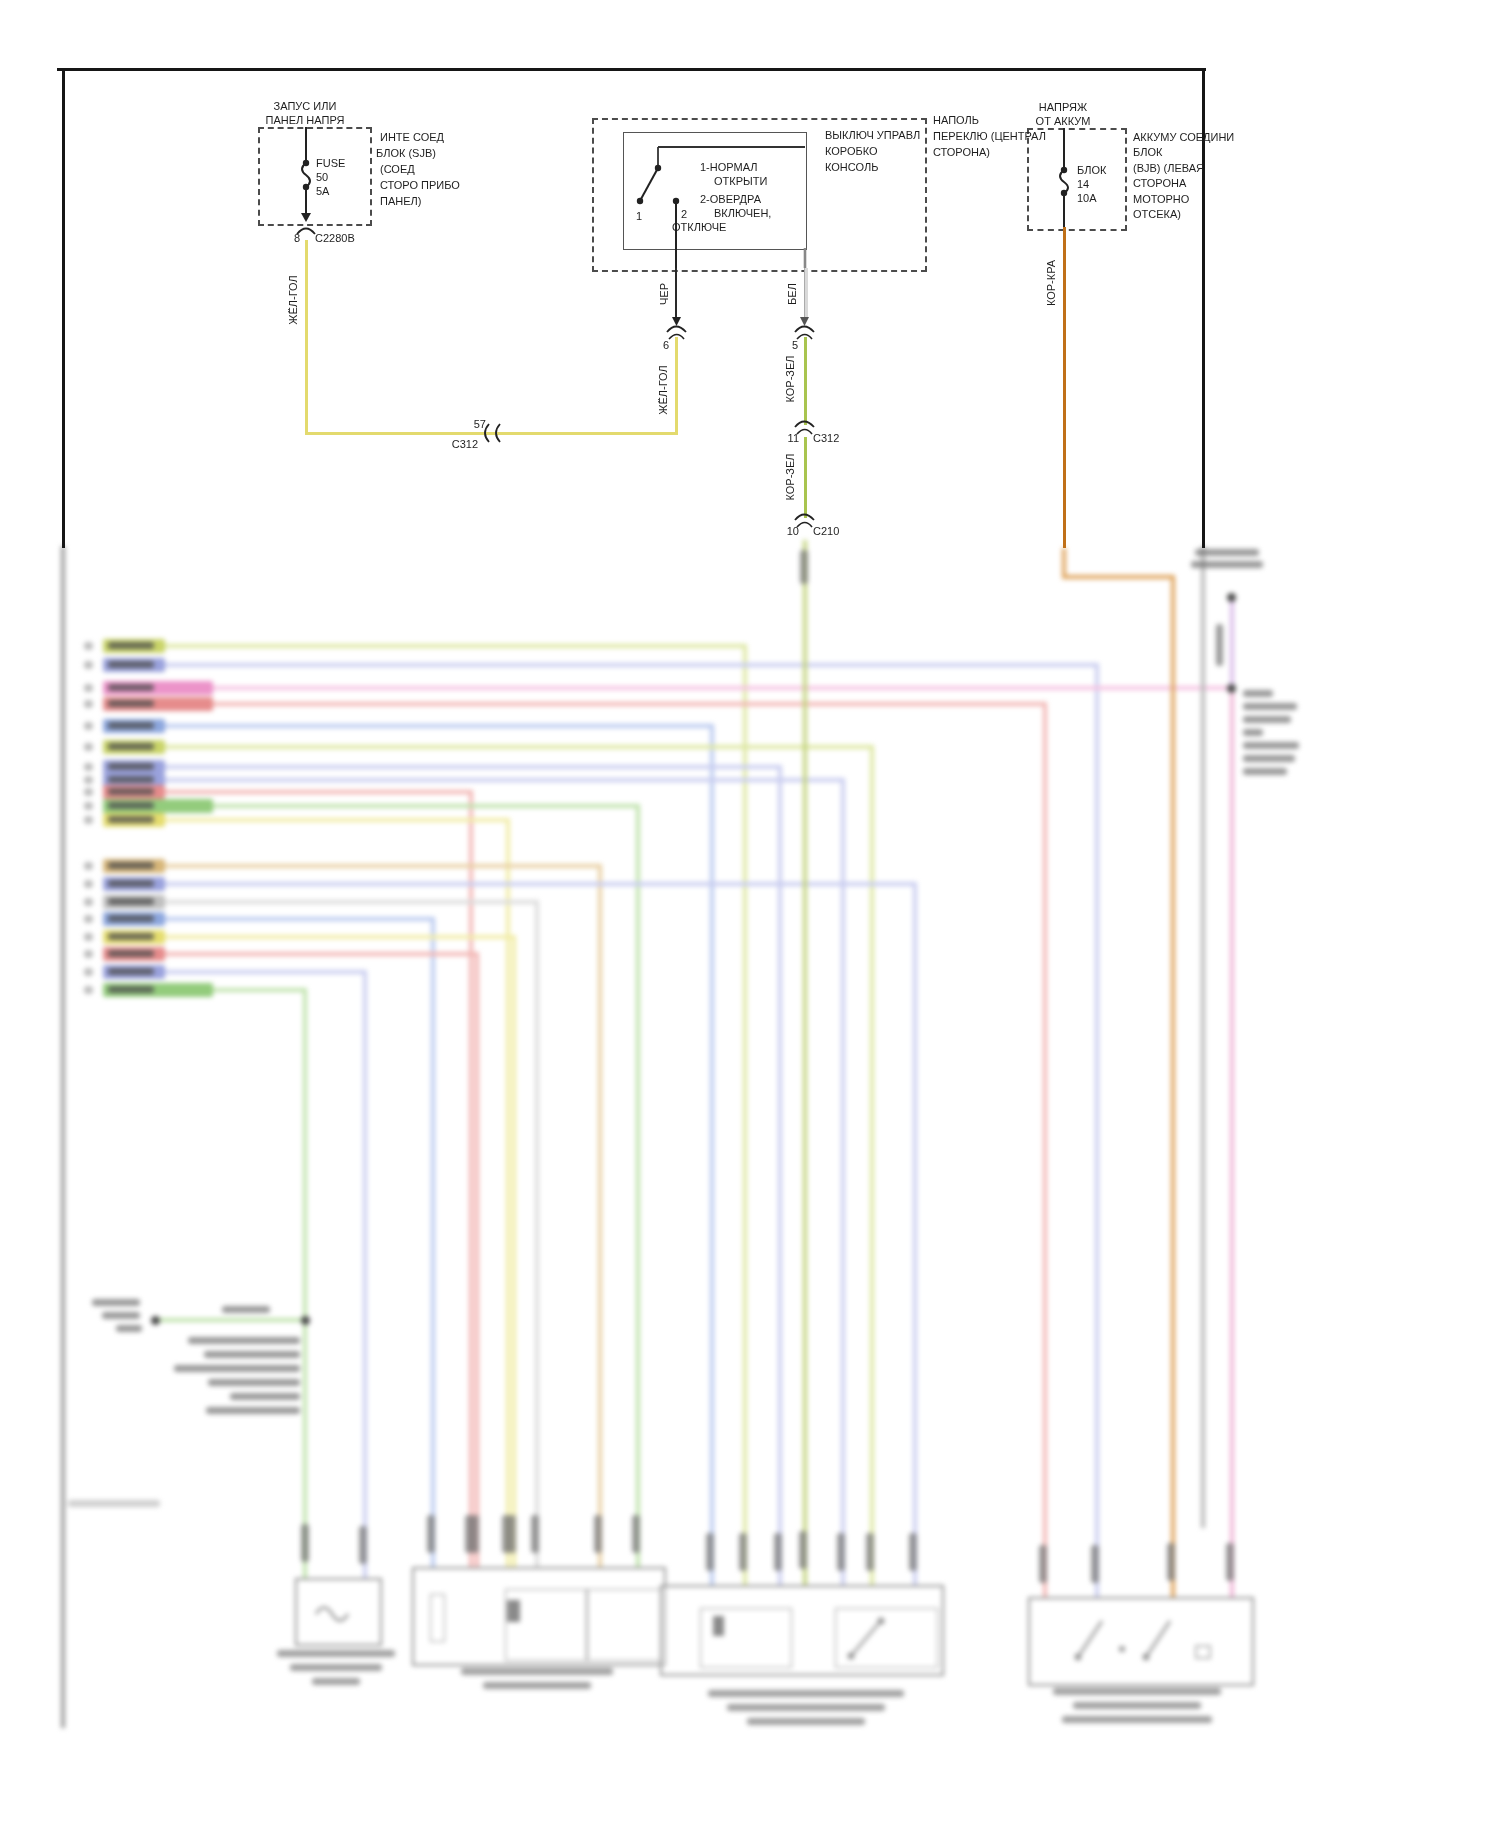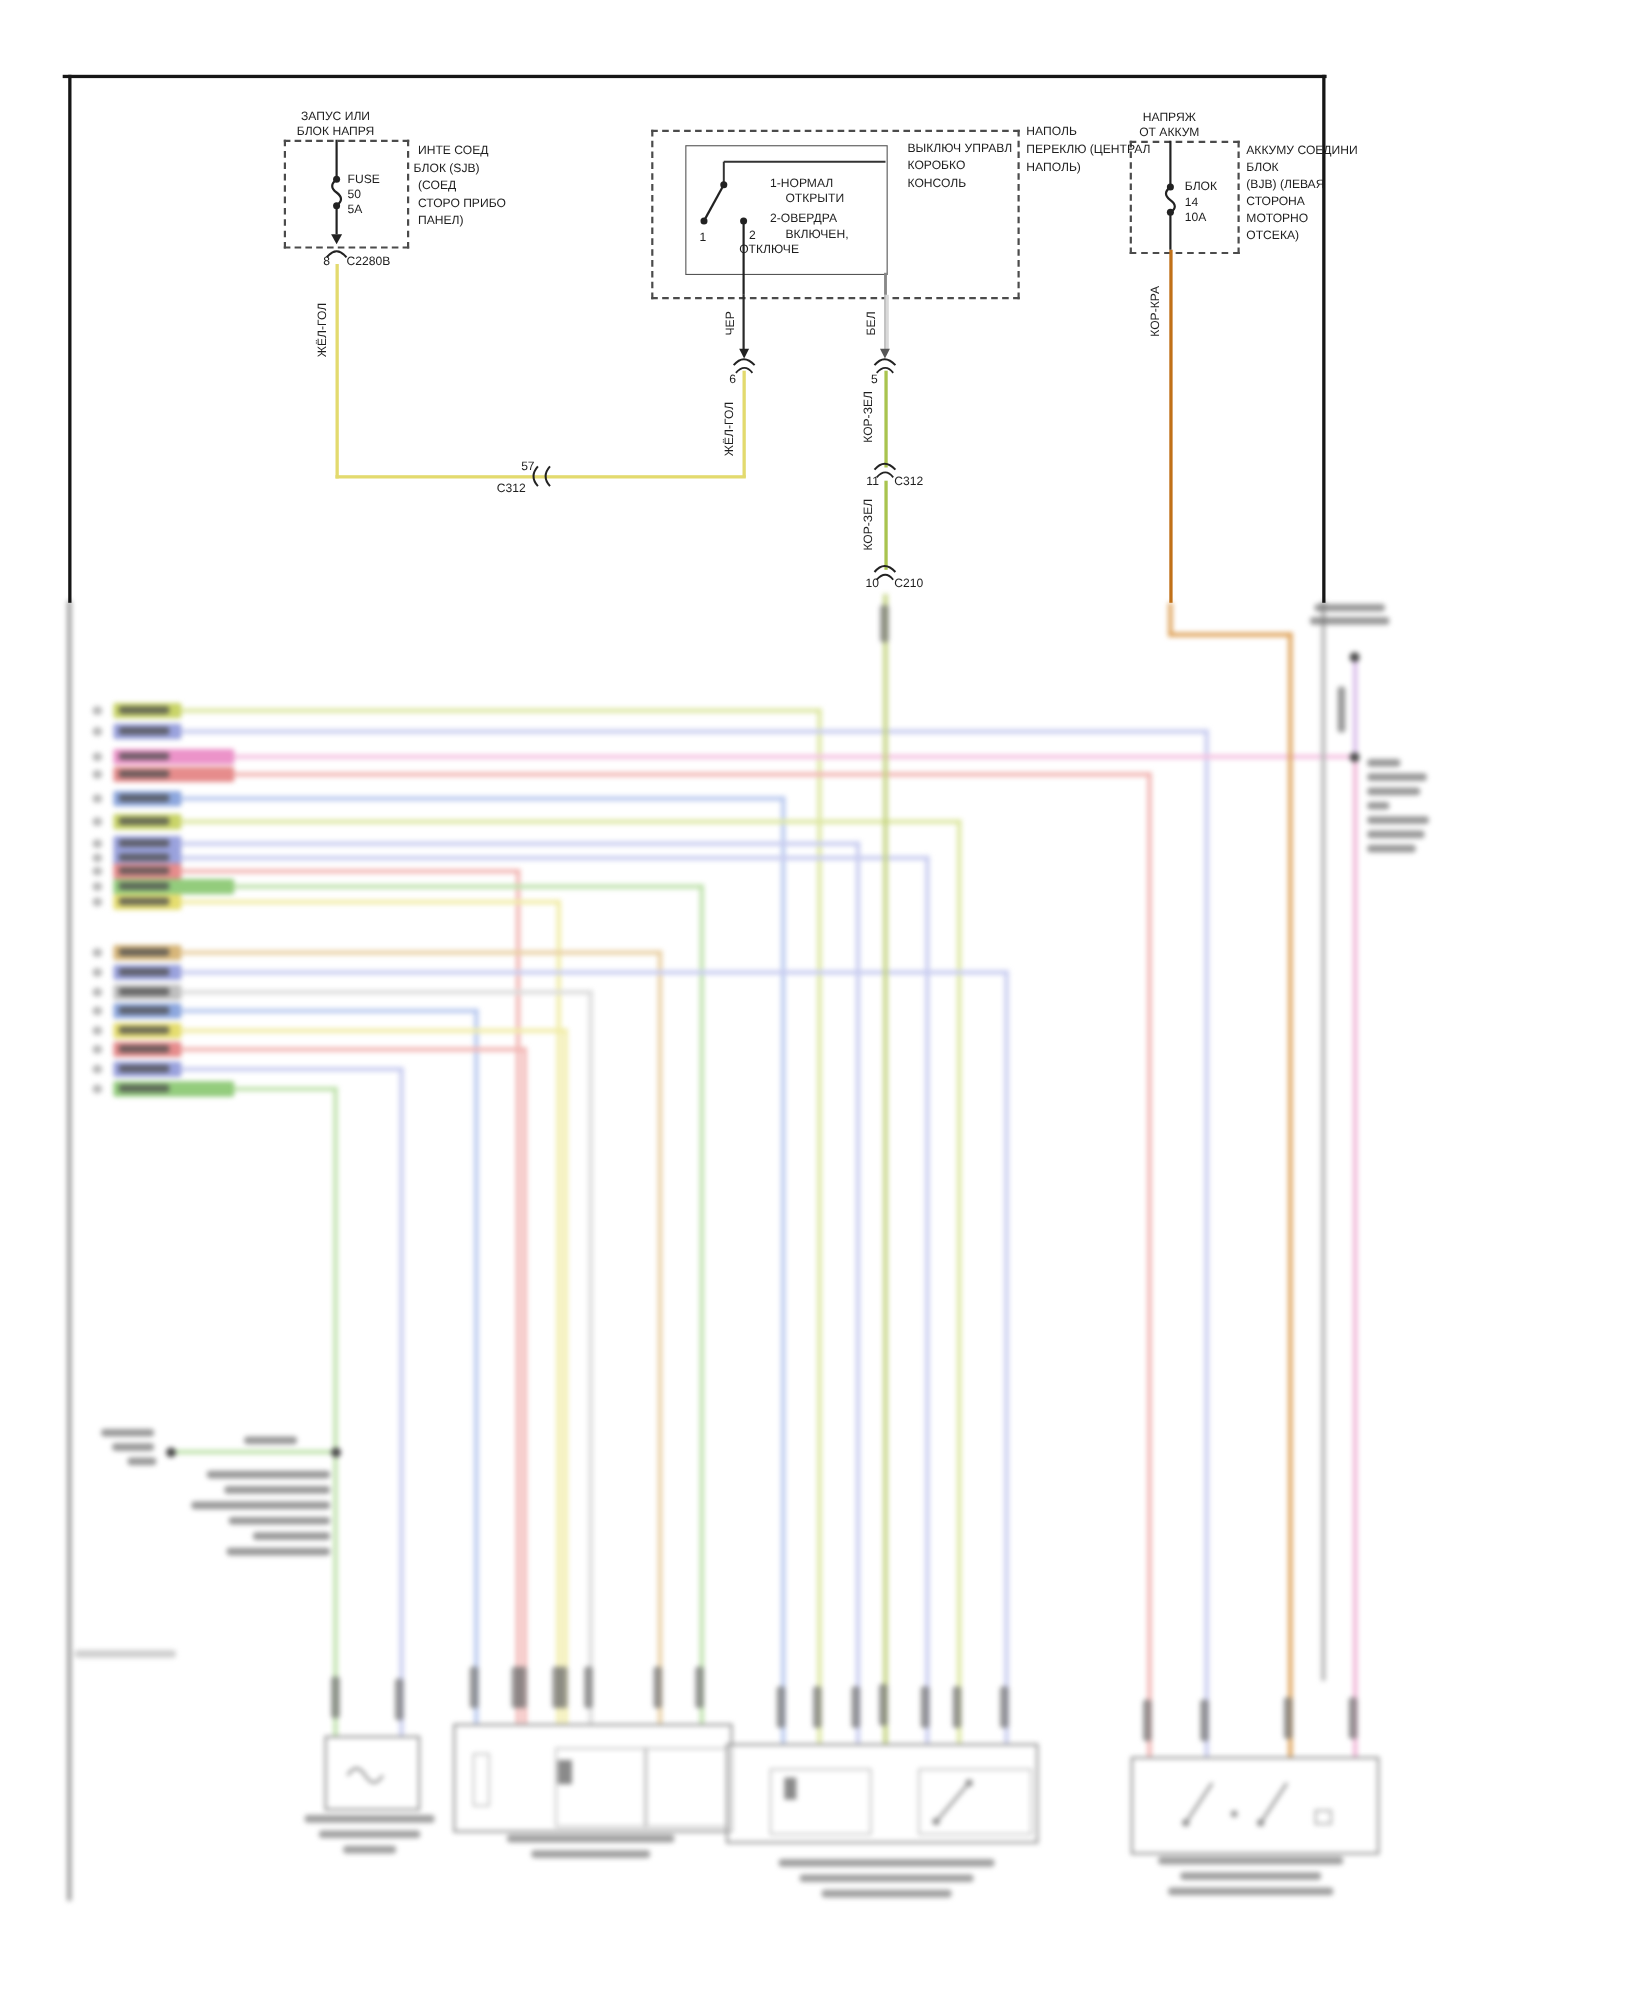--- a/index.html
+++ b/index.html
@@ -275,41 +275,41 @@
       <path d="M1064,128 V168" stroke="#222" stroke-width="2" fill="none"></path>
       <circle cx="1064" cy="170" r="3.2" fill="#222"></circle>
       <path d="M1064,170 q-8,6 0,12 q8,6 0,11" stroke="#222" stroke-width="2" fill="none"></path>
       <circle cx="1064" cy="193" r="3.2" fill="#222"></circle>
       <path d="M1064,195 V227" stroke="#222" stroke-width="2" fill="none"></path>
     </svg>
   </div>
 
   <div id="text-layer">
     <div class="lab ctr" style="left:305px;top:99px">ЗАПУС ИЛИ</div>
-    <div class="lab ctr" style="left:305px;top:113px">БЛОК НАПРЯ</div>
+    <div class="lab ctr" style="left:305px;top:113px">ПАНЕЛ НАПРЯ</div>
     <div class="lab" style="left:316px;top:156px">FUSE</div>
     <div class="lab" style="left:316px;top:170px">50</div>
     <div class="lab" style="left:316px;top:184px">5A</div>
     <div class="lab" style="left:380px;top:130px">ИНТЕ СОЕД</div>
     <div class="lab" style="left:376px;top:146px">БЛОК (SJB)</div>
     <div class="lab" style="left:380px;top:162px">(СОЕД</div>
     <div class="lab" style="left:380px;top:178px">СТОРО ПРИБО</div>
     <div class="lab" style="left:380px;top:194px">ПАНЕЛ)</div>
     <div class="lab r" style="left:300px;top:231px">8</div>
     <div class="lab" style="left:315px;top:231px">C2280B</div>
     <div class="vlab" style="left:293px;top:300px">ЖЁЛ-ГОЛ</div>
     <div class="lab r" style="left:486px;top:417px">57</div>
     <div class="lab r" style="left:478px;top:437px">C312</div>
     <div class="vlab" style="left:663px;top:390px">ЖЁЛ-ГОЛ</div>
     <div class="lab" style="left:825px;top:128px">ВЫКЛЮЧ УПРАВЛ</div>
     <div class="lab" style="left:825px;top:144px">КОРОБКО</div>
     <div class="lab" style="left:825px;top:160px">КОНСОЛЬ</div>
     <div class="lab" style="left:933px;top:113px">НАПОЛЬ</div>
     <div class="lab" style="left:933px;top:129px">ПЕРЕКЛЮ (ЦЕНТРАЛ</div>
-    <div class="lab" style="left:933px;top:145px">НАПОЛЬ)</div>
+    <div class="lab" style="left:933px;top:145px">СТОРОНА)</div>
     <div class="lab" style="left:700px;top:160px">1-НОРМАЛ</div>
     <div class="lab" style="left:714px;top:174px">ОТКРЫТИ</div>
     <div class="lab" style="left:700px;top:192px">2-ОВЕРДРА</div>
     <div class="lab" style="left:714px;top:206px">ВКЛЮЧЕН,</div>
     <div class="lab" style="left:672px;top:220px">ОТКЛЮЧЕ</div>
     <div class="lab" style="left:636px;top:209px">1</div>
     <div class="lab" style="left:681px;top:207px">2</div>
     <div class="vlab" style="left:664px;top:294px">ЧЕР</div>
     <div class="vlab" style="left:792px;top:294px">БЕЛ</div>
     <div class="lab r" style="left:669px;top:338px">6</div>

